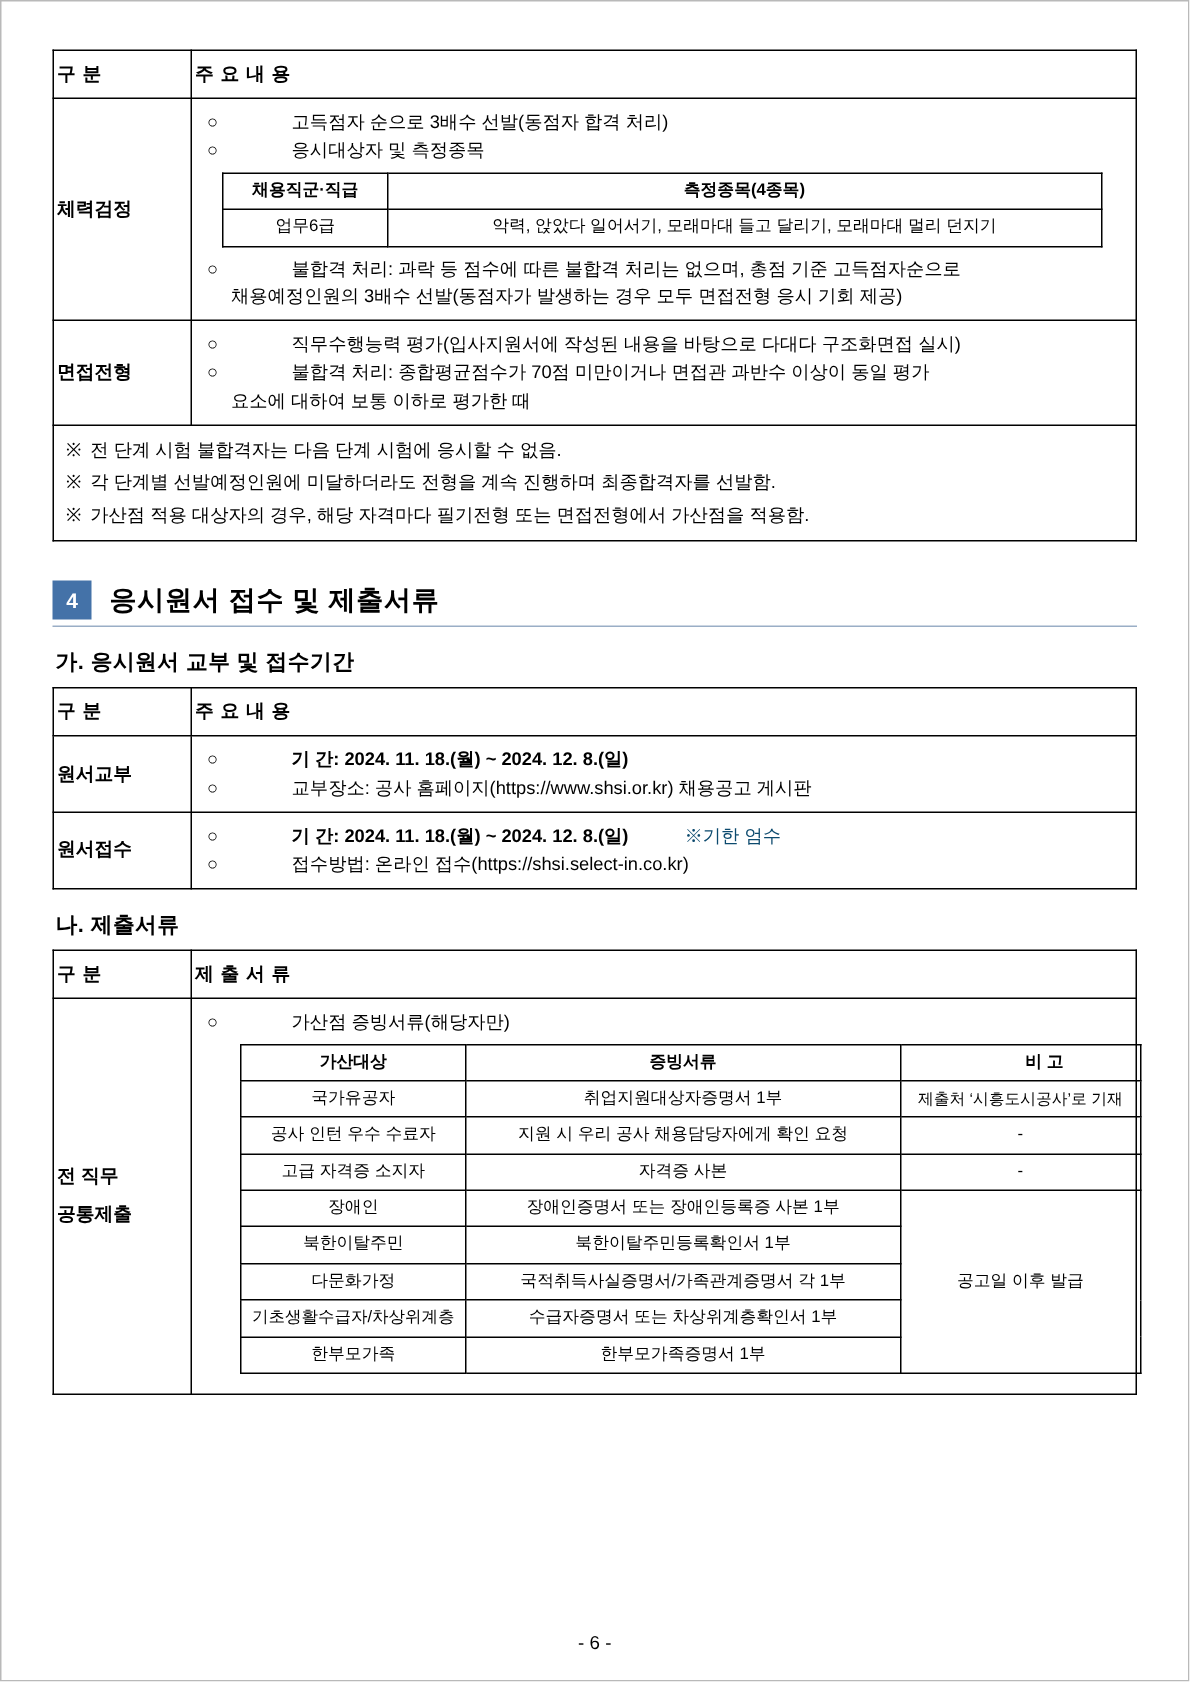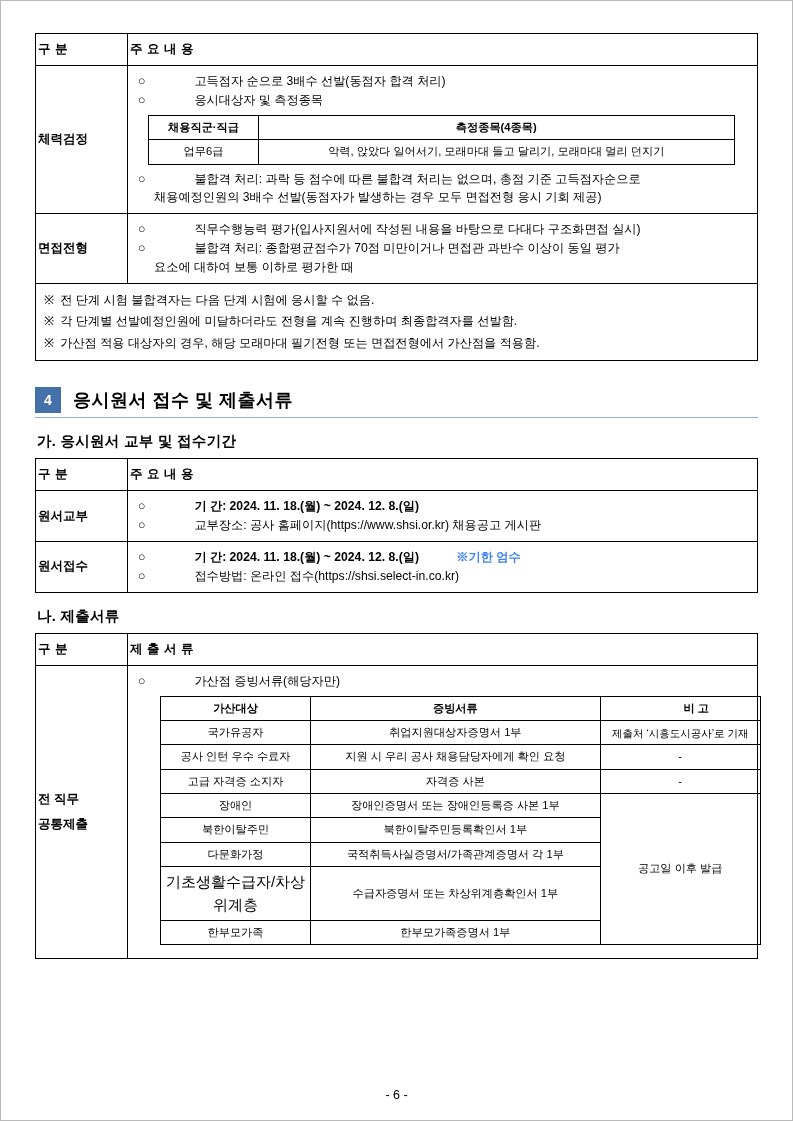--- a/index.html
+++ b/index.html
@@ -90,21 +90,21 @@
   }
   .secline { border-bottom: 1.3px solid #9aaec6; margin-bottom: 14px; }
 
   .subhead {
     font-size: 14.5px;
     font-weight: bold;
     margin: 14px 0 7px 2px;
     letter-spacing: 0.3px;
   }
   .b { font-weight: bold; }
-  .red { color: #3b82f6; font-weight: bold; }
+  .red { color: #0c4a6e; font-weight: normal; }
   .spacer { display: inline-block; width: 34px; }
 
   .pagenum {
     position: absolute;
     left: 0; right: 0;
     bottom: 18px;
     text-align: center;
     font-size: 12.5px;
   }
 </style>
@@ -174,21 +174,21 @@
         <div class="note-row">
           <span class="mark">※</span>
           <span>전  단계  시험  불합격자는  다음  단계  시험에  응시할  수  없음.</span>
         </div>
         <div class="note-row">
           <span class="mark">※</span>
           <span>각  단계별  선발예정인원에  미달하더라도  전형을  계속  진행하며  최종합격자를  선발함.</span>
         </div>
         <div class="note-row">
           <span class="mark">※</span>
-          <span>가산점  적용  대상자의  경우, 해당  모래마대  필기전형  또는  면접전형에서  가산점을  적용함.</span>
+          <span>가산점  적용  대상자의  경우, 해당  자격마다  필기전형  또는  면접전형에서  가산점을  적용함.</span>
         </div>
       </td>
     </tr>
   </tbody>
     </table>
 
   <div class="section">
     <div class="secnum">4</div>
     <div class="sectitle">응시원서 접수 및 제출서류</div>
   </div>
@@ -283,21 +283,21 @@
           </tr>
           <tr>
             <td>북한이탈주민</td>
             <td>북한이탈주민등록확인서 1부</td>
           </tr>
           <tr>
             <td>다문화가정</td>
             <td>국적취득사실증명서/가족관계증명서 각 1부</td>
           </tr>
           <tr>
-            <td style="font-size:15px">기초생활수급자/차상위계층</td>
+            <td style="font-size:11px">기초생활수급자/차상위계층</td>
             <td>수급자증명서 또는 차상위계층확인서 1부</td>
           </tr>
           <tr>
             <td>한부모가족</td>
             <td>한부모가족증명서 1부</td>
           </tr>
         </tbody>
             </table>
       </td>
     </tr>

